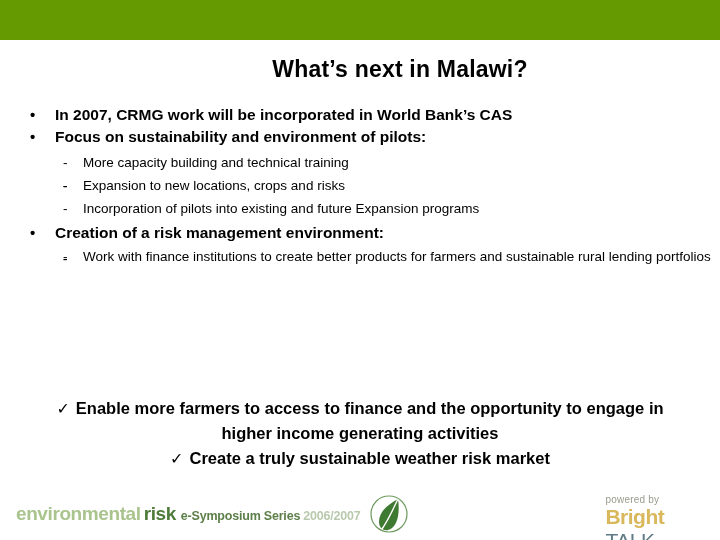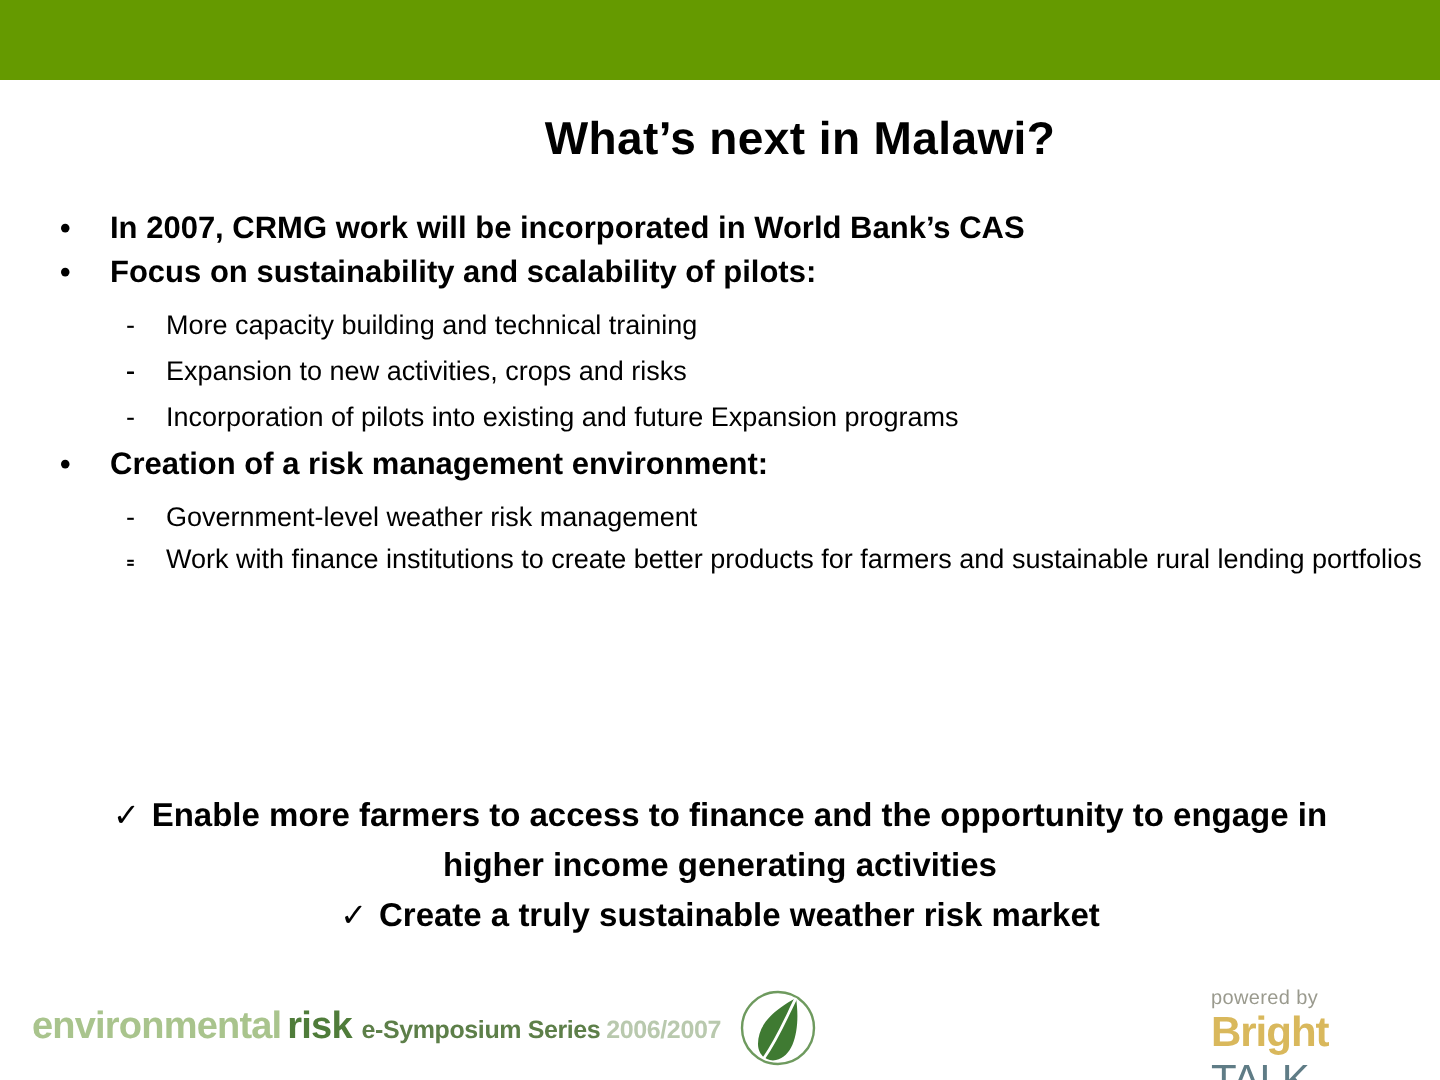--- a/index.html
+++ b/index.html
@@ -226,53 +226,52 @@
 
   <div class="body-area">
 
     <p class="lvl1">
       <span class="marker">•</span>
       <span>In 2007, CRMG work will be incorporated in World Bank’s CAS</span>
     </p>
 
     <p class="lvl1">
       <span class="marker">•</span>
-      <span>Focus on sustainability and scalability of pilots:</span>
+      <span>Focus on sustainability and environment of pilots:</span>
     </p>
 
     <div class="lvl2-group">
       <p class="lvl2">
         <span class="marker">-</span>
         <span>More capacity building and technical training</span>
       </p>
       <p class="lvl2">
         <span class="marker">-</span>
       </p>
       <p class="lvl2">
         <span class="marker">-</span>
       </p>
       <p class="lvl2">
         <span class="marker">-</span>
-        <span>Expansion to new activities, crops and risks</span>
+        <span>Expansion to new locations, crops and risks</span>
       </p>
       <p class="lvl2">
         <span class="marker">-</span>
         <span>Incorporation of pilots into existing and future Expansion programs</span>
       </p>
     </div>
 
     <p class="lvl1">
       <span class="marker">•</span>
       <span>Creation of a risk management environment:</span>
     </p>
 
     <div class="lvl2-group">
       <p class="lvl2">
         <span class="marker">-</span>
-        <span>Government-level weather risk management</span>
       </p>
       <p class="lvl2">
         <span class="marker">-</span>
       </p>
       <p class="lvl2 wrap">
         <span class="marker">-</span>
         <span>Work with finance institutions to create better products for farmers and sustainable rural lending portfolios</span>
       </p>
     </div>
 

